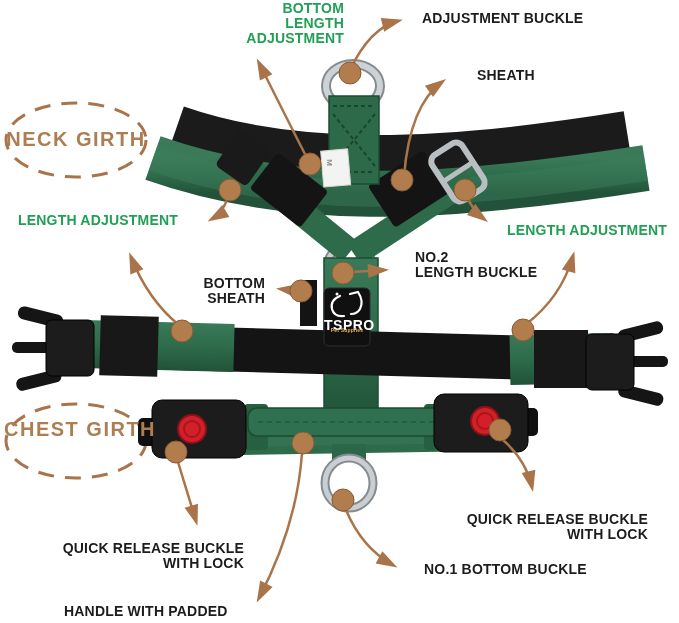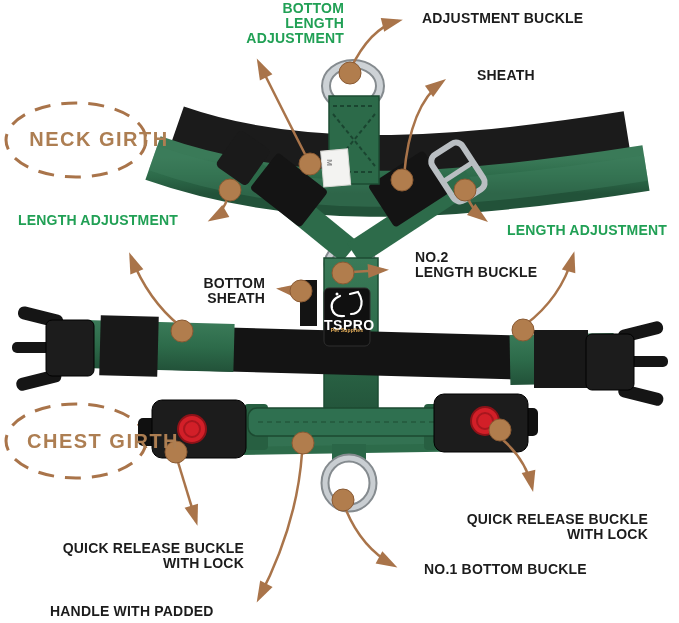--- a/index.html
+++ b/index.html
@@ -4,21 +4,21 @@
 <style>
   html,body{margin:0;padding:0;background:#fff;}
   .stage{position:relative;width:679px;height:623px;background:#ffffff;overflow:hidden;
          font-family:"Liberation Sans",sans-serif;}
   .stage svg{position:absolute;left:0;top:0;}
   .lbl{position:absolute;font-weight:bold;font-size:14px;line-height:15px;color:#1c1c1c;
        white-space:pre-line;letter-spacing:.2px;}
   .green{color:#21a055;}
   .center{text-align:right;}
   .girth{position:absolute;font-weight:bold;color:#ad7e52;font-size:20px;letter-spacing:1.5px;
-         text-align:center;white-space:nowrap;padding-left:23px;}
+         text-align:center;white-space:nowrap;}
   .patch-name{position:absolute;left:324px;top:317px;width:46px;text-align:center;
               color:#ffffff;font-weight:bold;font-size:14px;letter-spacing:.5px;}
   .patch-sub{position:absolute;left:324px;top:327px;width:46px;text-align:center;
              color:#e8b05a;font-weight:bold;font-size:5px;letter-spacing:.2px;}
   .size-tag{position:absolute;left:326px;top:158px;font-size:8px;color:#909090;
             transform:rotate(90deg);font-weight:bold;}
 </style>
 </head>
 <body>
 
@@ -183,26 +183,26 @@
   <div class="lbl green" style="left:18px;top:213px;">LENGTH ADJUSTMENT</div>
 
   <div class="lbl green" style="left:507px;top:223px;">LENGTH ADJUSTMENT</div>
 
   <div class="lbl center" style="left:189px;top:276px;width:76px;">BOTTOM
 SHEATH</div>
 
   <div class="lbl" style="left:415px;top:250px;">NO.2
 LENGTH BUCKLE</div>
 
-  <div class="girth" style="left:4px;top:430px;width:144px;">CHEST GIRTH</div>
+  <div class="girth" style="left:4px;top:418px;width:144px;">CHEST GIRTH</div>
 
   <div class="lbl center" style="left:38px;top:541px;width:206px;">QUICK RELEASE BUCKLE
 WITH LOCK</div>
 
-  <div class="lbl" style="left:42px;top:604px;padding-left:8px;">HANDLE WITH PADDED</div>
+  <div class="lbl" style="left:56px;top:604px;padding-left:8px;">HANDLE WITH PADDED</div>
 
   <div class="lbl center" style="left:448px;top:512px;width:200px;">QUICK RELEASE BUCKLE
 WITH LOCK</div>
 
   <div class="lbl" style="left:424px;top:562px;">NO.1 BOTTOM BUCKLE</div>
 
   <div class="patch-name">TSPRO</div>
   <div class="patch-sub">Pet Supplies</div>
   <div class="size-tag">M</div>
 

